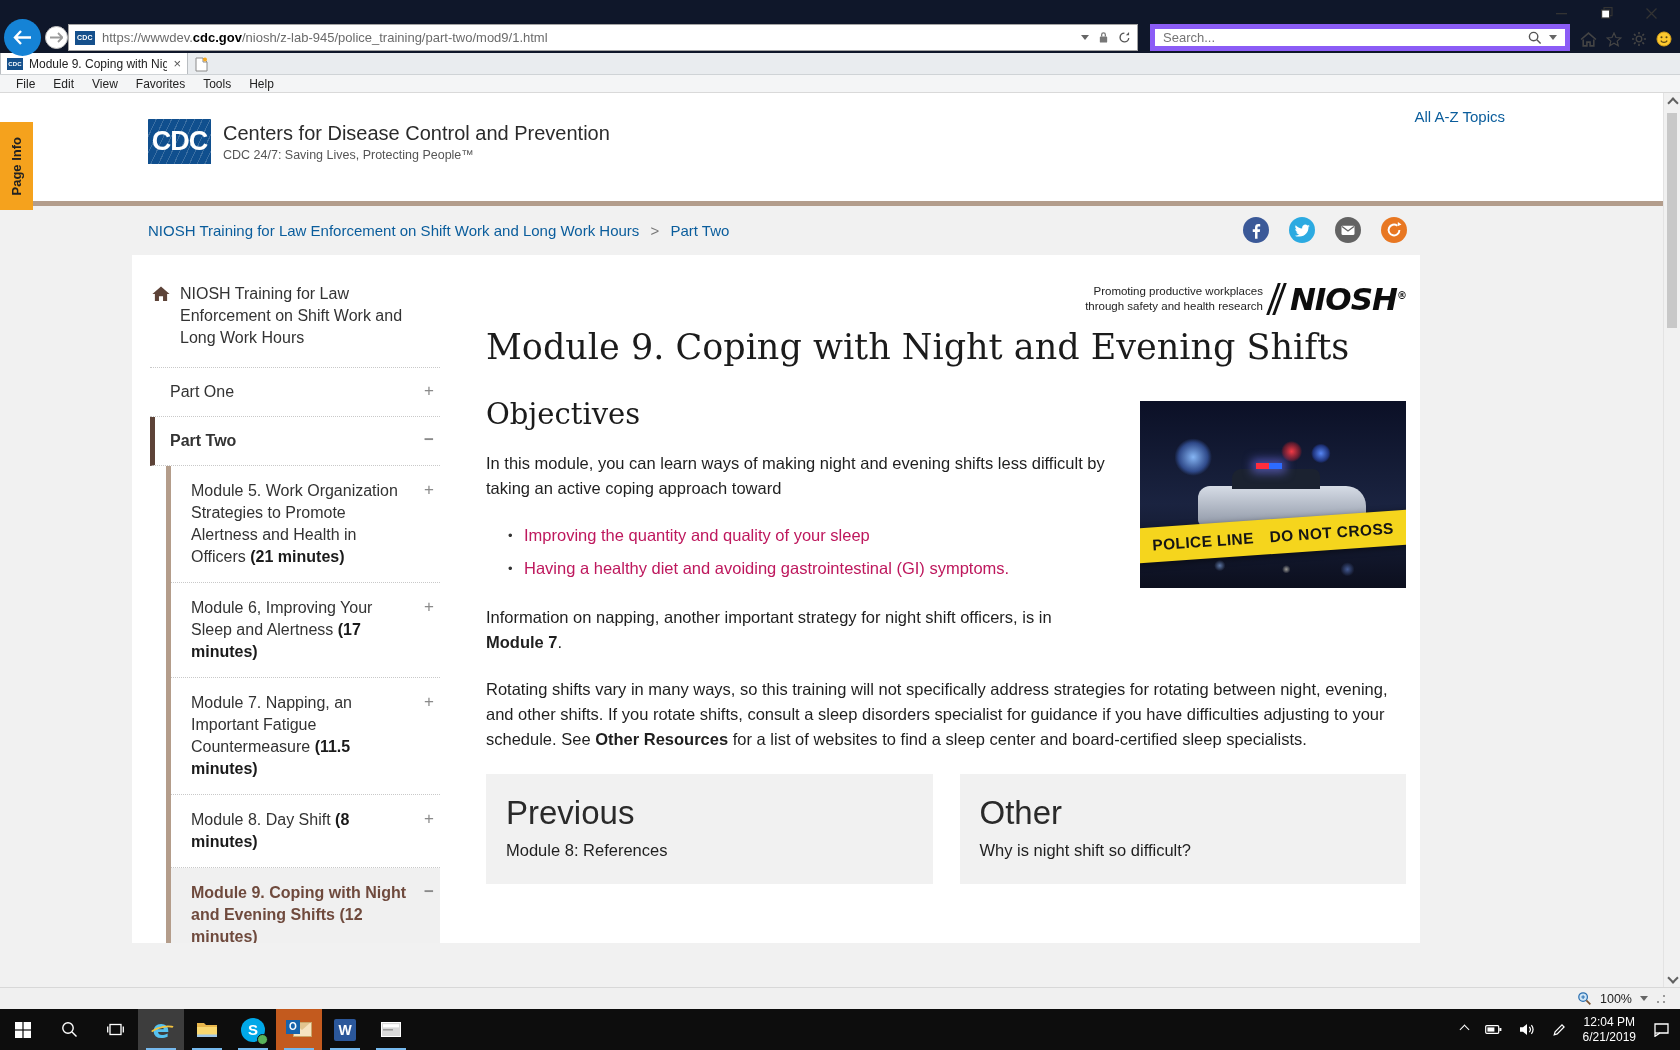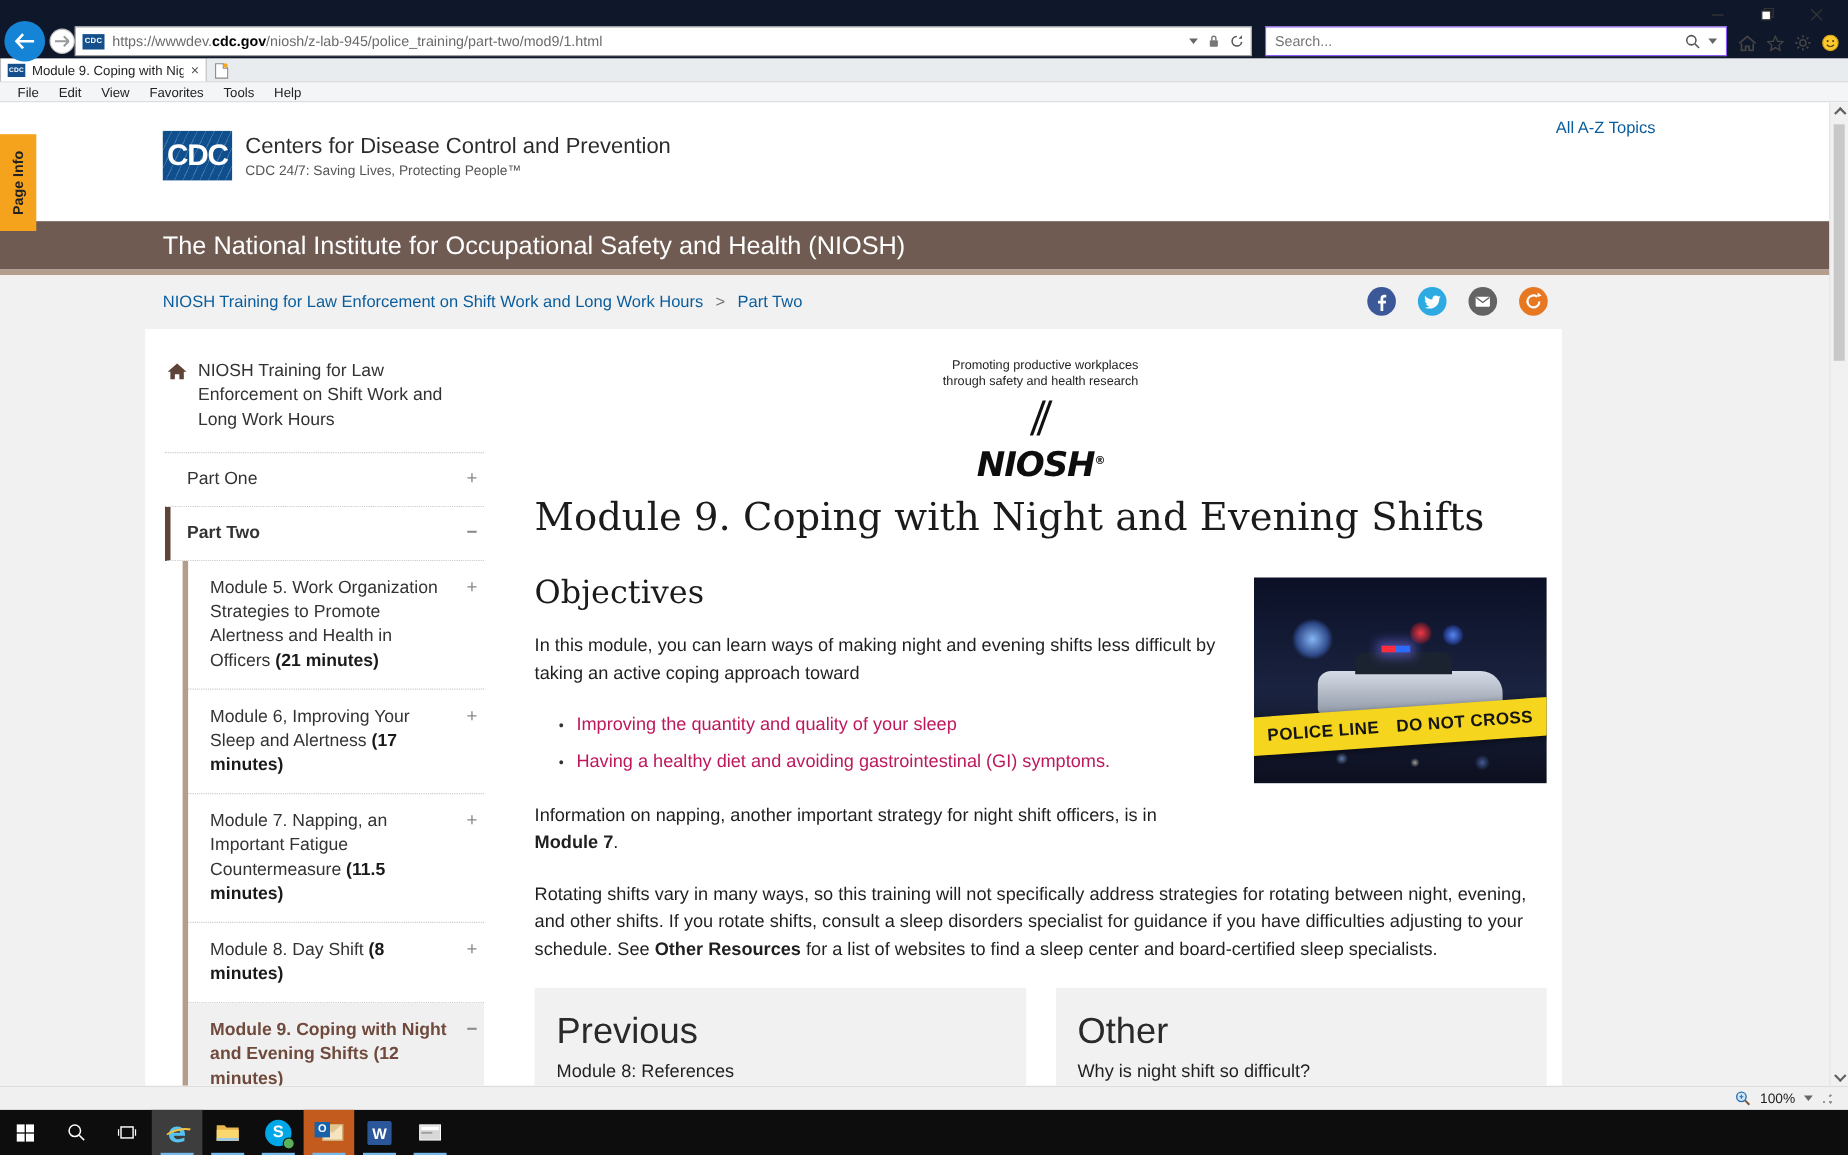--- a/index.html
+++ b/index.html
@@ -17,21 +17,21 @@
              background:#fff; border:1px solid #c0c0c0; display:flex; align-items:center; justify-content:center; }
   .url-bar { position:absolute; left:68px; top:24px; width:1070px; height:27px; border:1px solid #a3a3a3;
              background:#fff; display:flex; align-items:center; padding:0 6px; gap:7px; font-size:13px; }
   .favicon { width:20px; height:14px; background:#15508c; color:#fff; font-size:7px; font-weight:bold;
              display:flex; align-items:center; justify-content:center; flex:none; letter-spacing:.2px; }
   .url-text { flex:1; white-space:nowrap; overflow:hidden; color:#6b6b6b; }
   .url-text .domain { color:#000; font-weight:bold; }
   .url-controls { display:flex; align-items:center; gap:9px; flex:none; color:#555; }
   .caret-down { width:0; height:0; border-left:4px solid transparent; border-right:4px solid transparent;
                 border-top:5px solid #666; }
-  .chrome-search { position:absolute; top:24px; right:110px; width:420px; height:27px; border:1px solid #8b5cf6;
+  .chrome-search { position:absolute; top:24px; right:110px; width:420px; height:27px; border:5px solid #8b5cf6;
                    background:#fff; display:flex; align-items:center; padding:0 8px; }
   .chrome-search input { flex:1; border:none; outline:none; font-size:13px; font-family:inherit; color:#333; }
   .chrome-icons { position:absolute; top:29px; right:8px; display:flex; align-items:center; gap:9px; height:20px; }
   .tab-strip { height:22px; background:#e9ecef; border-bottom:1px solid #cfd3d6; display:flex; align-items:flex-end; flex:none; }
   .tab { width:188px; height:22px; background:#fff; border:1px solid #b9bdc1; border-bottom:none;
          display:flex; align-items:center; gap:6px; padding:0 6px; font-size:12px; color:#222; }
   .tab-title { flex:1; white-space:nowrap; overflow:hidden; }
   .tab-close { color:#555; font-size:13px; line-height:1; }
   .new-tab { width:26px; height:20px; display:flex; align-items:center; justify-content:center; }
   .menu-bar { height:18px; background:#f4f5f6; border-bottom:1px solid #d9d9d9; display:flex; align-items:center;
@@ -83,21 +83,21 @@
   .nav-row.part-two { font-weight:bold; border-left:5px solid #5d4338; padding-left:15px; }
   .expander { position:absolute; right:6px; top:13px; color:#8a8a8a; font-size:17px; }
   .module-group { margin-left:16px; border-left:5px solid #b49d8b; }
   .mod-row { position:relative; padding:14px 26px 14px 20px; border-bottom:1px dotted #c9c9c9; line-height:22px; }
   .mod-row .dur { font-weight:bold; color:#1a1a1a; }
   .mod-row.active { background:#f0f0f0; color:#6f4a3d; font-weight:bold; }
   .mod-row.active .dur { color:#6f4a3d; }
 
   
   .main-col { flex:1; padding:26px 14px 0 46px; }
-  .niosh-logo { display:flex; justify-content:flex-end; align-items:center; gap:9px; margin-bottom:10px;flex-direction:column; }
+  .niosh-logo { display:flex; justify-content:flex-end; align-items:center; gap:9px; margin-bottom:10px; }
   .niosh-tagline { font-size:11.5px; line-height:1.3; color:#222; text-align:right; }
   .slashes { display:flex; gap:4px; }
   .slash { width:2.5px; height:32px; background:#111; transform:skewX(-20deg); }
   .niosh-word { font-family:"DejaVu Sans", sans-serif; font-weight:bold; font-style:italic;
                 font-size:31px; letter-spacing:-1px; color:#0d0d0d; }
   .niosh-word sup { font-size:10px; font-style:normal; }
   h1.page-title { font-family:"DejaVu Serif", serif; font-weight:400; font-size:35px; color:#1b1b1b; margin:8px 0 30px; }
   .police-img { float:right; width:266px; height:187px; margin:4px 0 18px 28px; position:relative; overflow:hidden;
     background:
       radial-gradient(circle 26px at 20% 30%, rgba(140,190,255,.95), rgba(80,130,240,.45) 55%, transparent 72%),
@@ -294,23 +294,20 @@
       <div class="cdc-brand">
         <div class="cdc-box">CDC</div>
         <div>
           <div class="cdc-title">Centers for Disease Control and Prevention</div>
           <div class="cdc-tagline">CDC 24/7: Saving Lives, Protecting People™</div>
         </div>
       </div>
       <a class="az-link">All A-Z Topics</a>
     </div>
 
-    <div class="niosh-banner">
-      <span>The National Institute for Occupational Safety and Health (NIOSH)</span>
-    </div>
     <div class="tan-line"></div>
 
     <div class="crumb-row">
       <div class="crumb">
         <a>NIOSH Training for Law Enforcement on Shift Work and Long Work Hours</a>
         <span class="sep">&gt;</span>
         <a>Part Two</a>
       </div>
       <div class="social">
         <div class="soc fb">
@@ -505,14 +502,37 @@
         </span>
     </div>
     <div class="tb-slot running">
       <svg width="20" height="15" viewBox="0 0 20 15">
           <rect x="0.5" y="0.5" width="19" height="14" fill="#d8d8d8" stroke="#fff"></rect>
           <rect x="2" y="2.2" width="16" height="3.2" fill="#fff"></rect>
           <rect x="2" y="7" width="10" height="1.6" fill="#9a9a9a"></rect>
         </svg>
     </div>
 
+    <div class="tray">
+      <div class="chev up"></div>
+      <svg width="17" height="11" viewBox="0 0 17 11">
+          <rect x="0.7" y="1.7" width="13" height="7.6" rx="1" fill="none" stroke="#fff" stroke-width="1.2"></rect>
+          <rect x="14.4" y="4" width="2" height="3" fill="#fff"></rect>
+          <rect x="2.4" y="3.4" width="7" height="4.2" fill="#fff"></rect>
+        </svg>
+      <svg width="16" height="13" viewBox="0 0 16 13">
+          <path d="M1 4.2h3L8 1v11L4 8.8H1z" fill="#fff"></path>
+          <path d="M10.3 3.8a4.2 4.2 0 010 5.4M12.4 2.2a7 7 0 010 8.6" stroke="#fff" stroke-width="1.2" fill="none"></path>
+        </svg>
+      <svg width="14" height="14" viewBox="0 0 14 14">
+          <path d="M2.2 11.8l.9-3L10 1.9l2.1 2.1-6.9 6.9z" fill="none" stroke="#fff" stroke-width="1.2"></path>
+        </svg>
+      <div class="clock">
+        <div>12:04 PM</div>
+        <div>6/21/2019</div>
+      </div>
+      <svg width="17" height="15" viewBox="0 0 17 15">
+          <path d="M2 2h13v9H7l-5 3.3z" fill="none" stroke="#fff" stroke-width="1.3"></path>
+          <path d="M2 11h5" stroke="#fff" stroke-width="1.3"></path>
+        </svg>
+    </div>
   </div>
 </div>
 
 </body></html>

